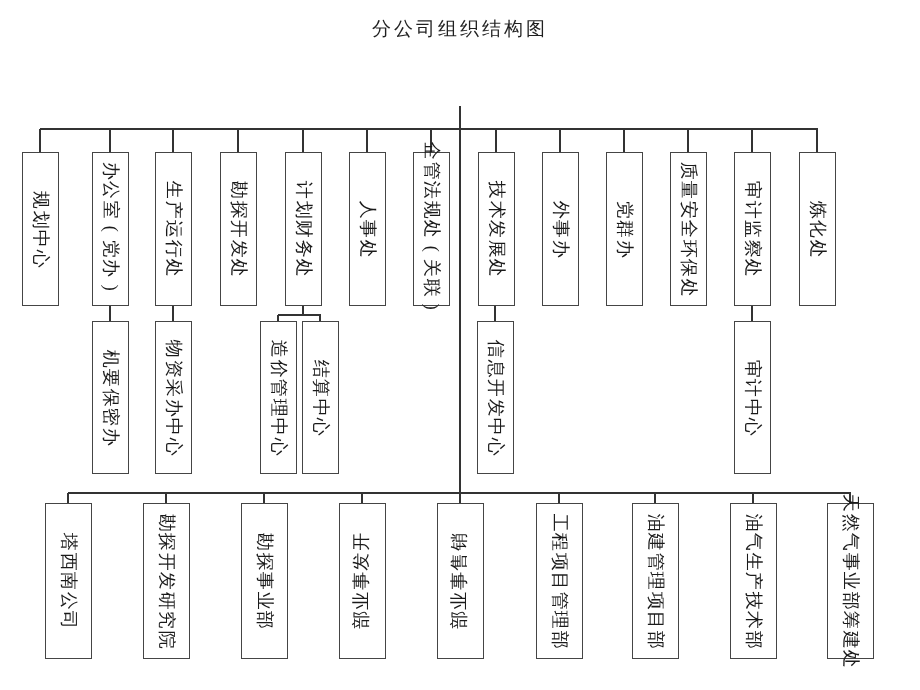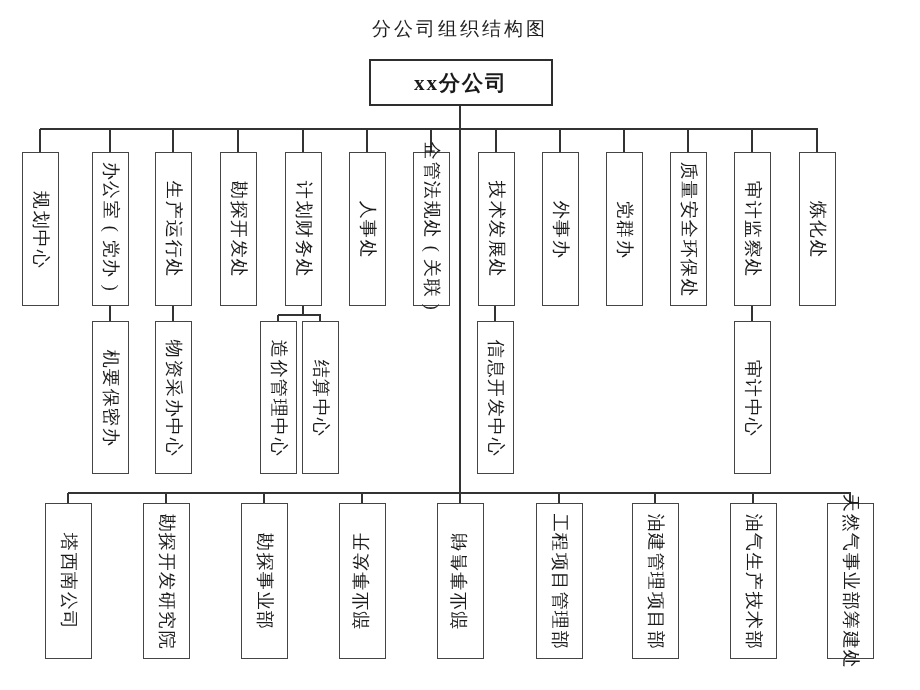--- a/index.html
+++ b/index.html
@@ -34,23 +34,20 @@
   .ccw .ch{transform:rotate(-90deg);}
   .hline,.vline{position:absolute;background:#333333;z-index:1;}
   .hline{height:1.6px;}
   .vline{width:1.6px;}
 </style>
 </head>
 <body>
 
 <div class="canvas">
   <div class="title">分公司组织结构图</div>
-  <div class="root-box">
-    <span>xx分公司</span>
-  </div>
   <div id="lines">
       <div class="vline" style="left: 459.2px; top: 106px; height: 23px;"></div>
       <div class="hline" style="left: 40px; top: 128px; width: 778px; height: 2px;"></div>
       <div class="vline" style="left: 39.2px; top: 129px; height: 24px;"></div>
       <div class="vline" style="left: 109.2px; top: 129px; height: 24px;"></div>
       <div class="vline" style="left: 172.2px; top: 129px; height: 24px;"></div>
       <div class="vline" style="left: 237.2px; top: 129px; height: 24px;"></div>
       <div class="vline" style="left: 302.2px; top: 129px; height: 24px;"></div>
       <div class="vline" style="left: 366.2px; top: 129px; height: 24px;"></div>
       <div class="vline" style="left: 430.2px; top: 129px; height: 24px;"></div>

